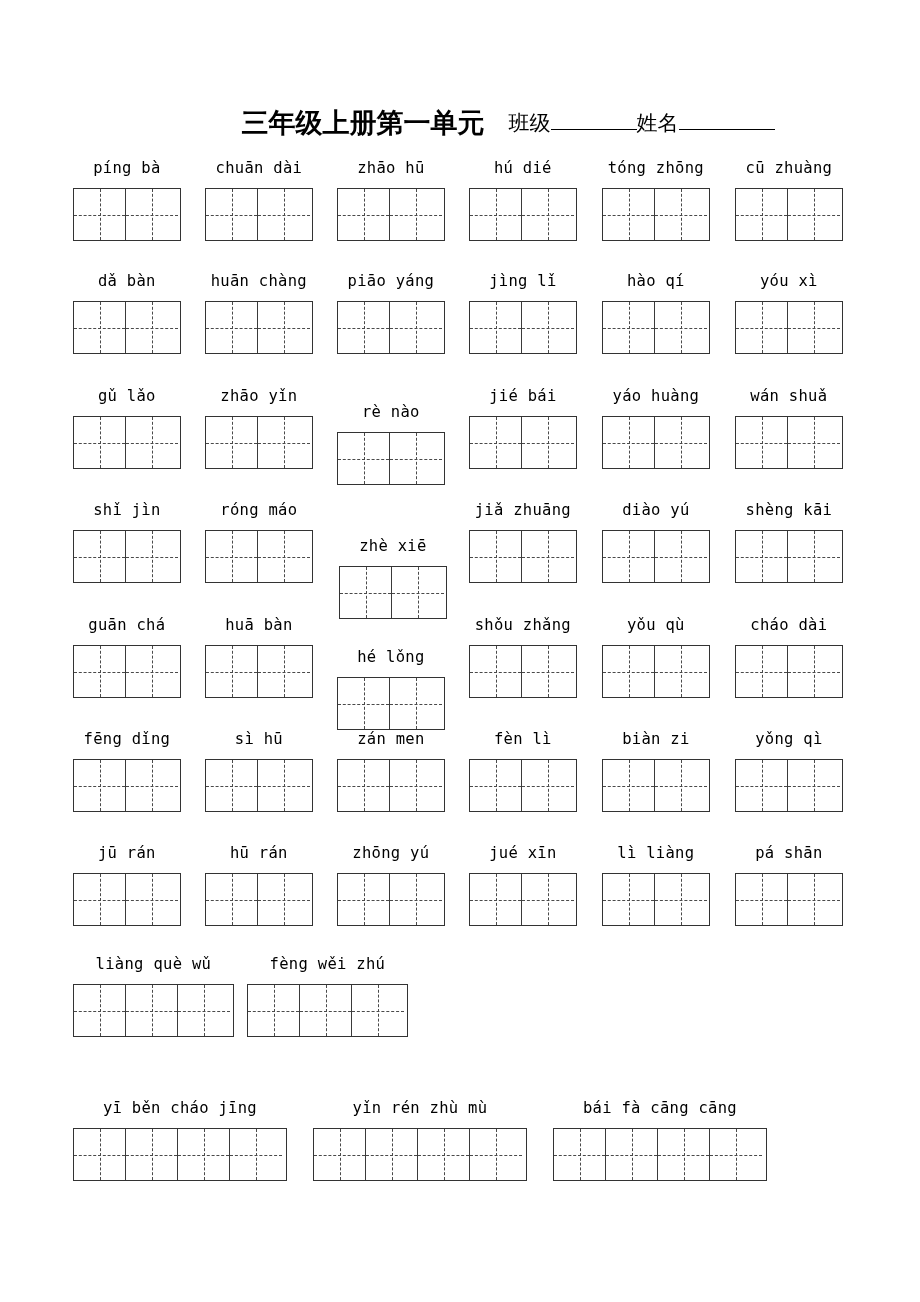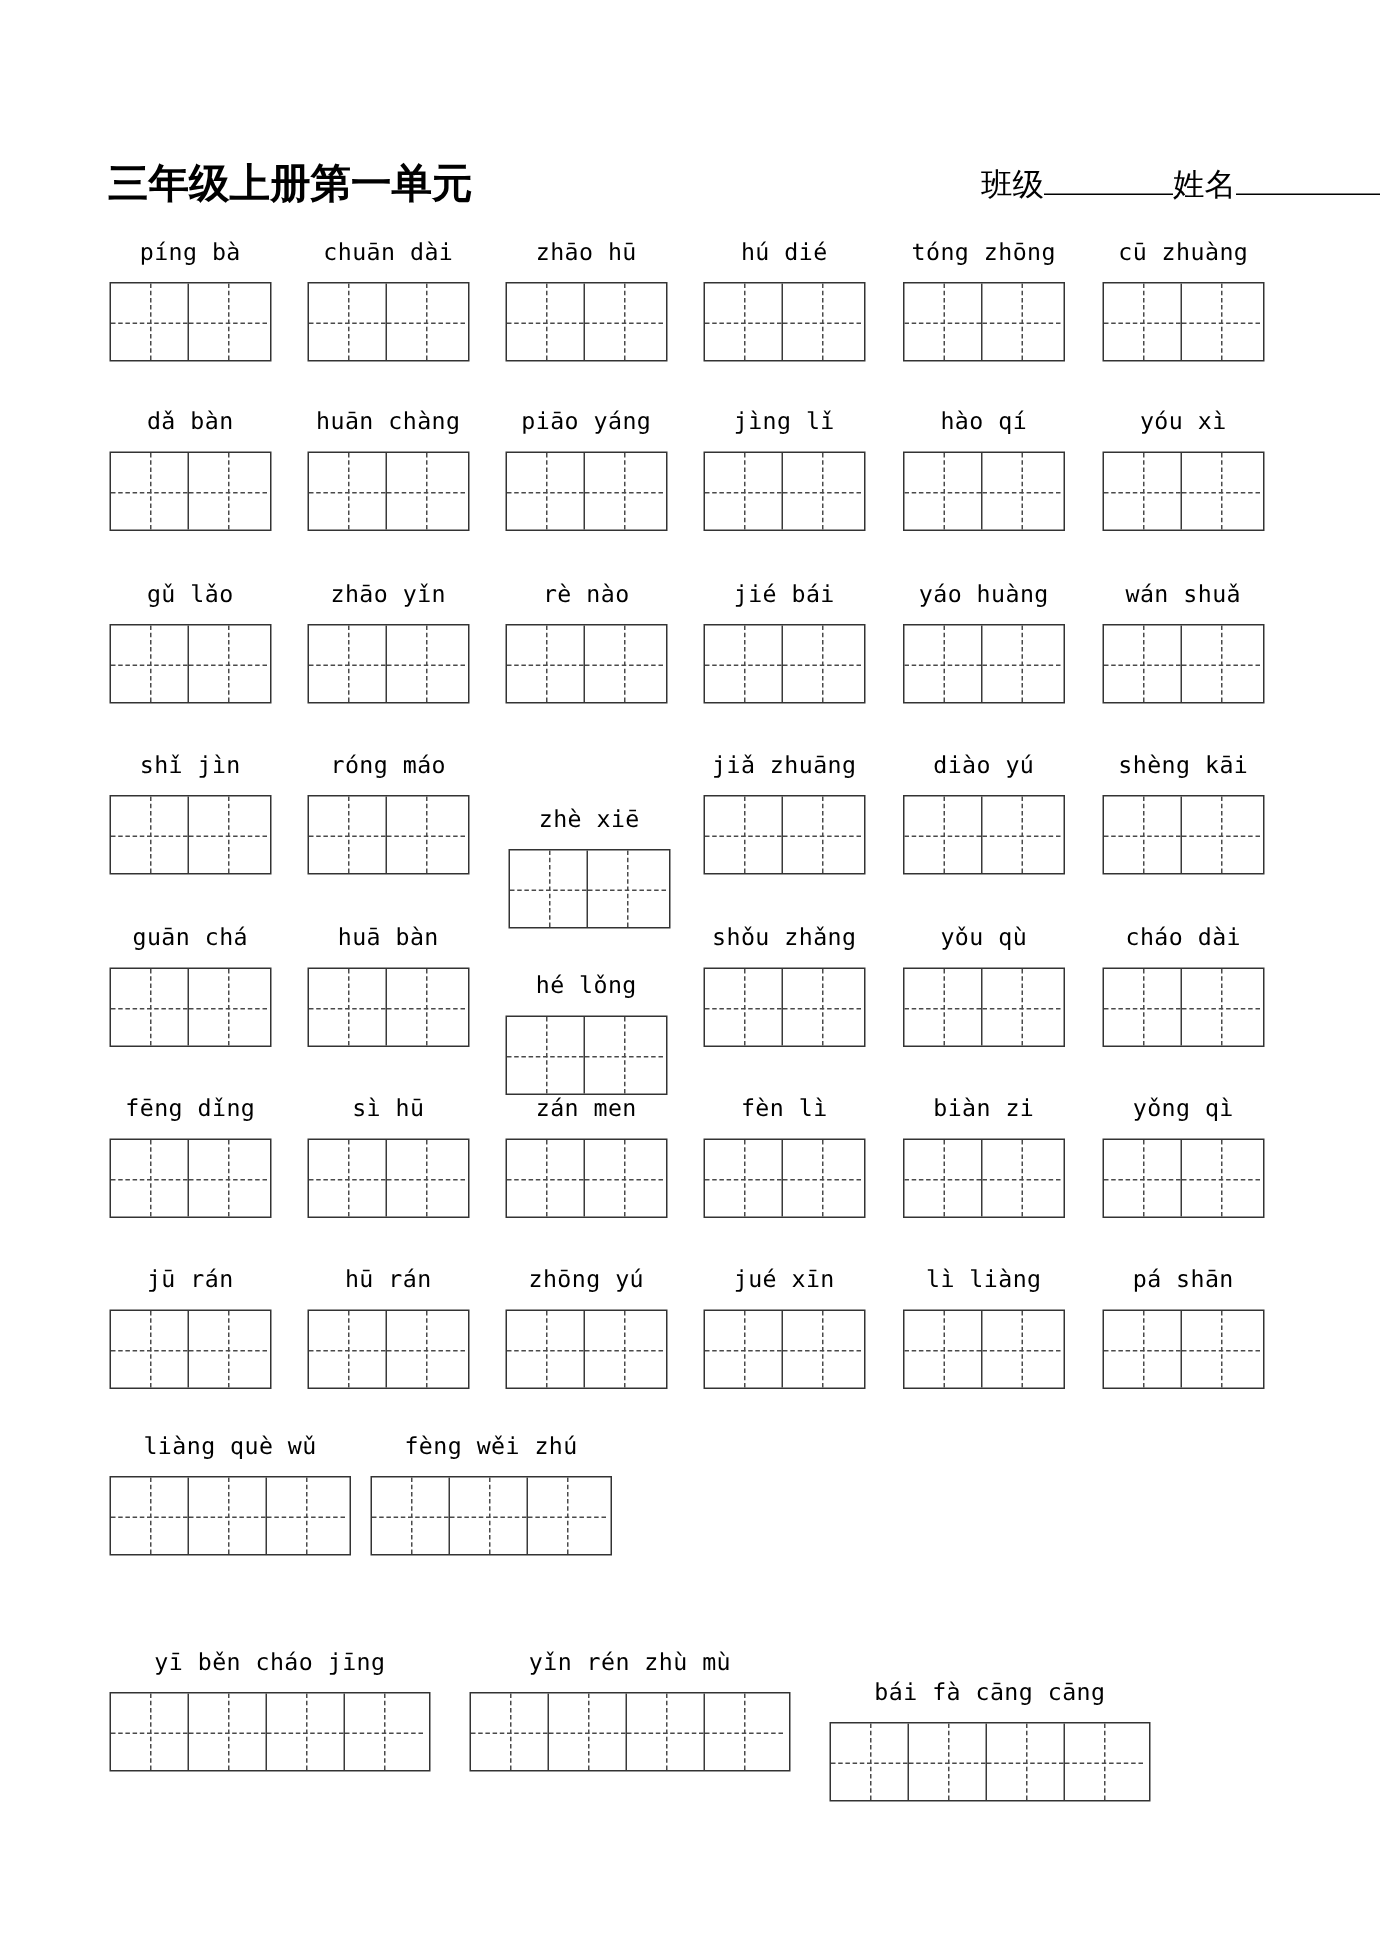--- a/index.html
+++ b/index.html
@@ -27,22 +27,22 @@
 
   
   .header {
     position: absolute;
     left: 0;
     top: 100px;
     width: 920px;
     height: 44px;
     display: flex;
     align-items: center;
-    justify-content: space-between;
-    padding-left: 72px;
+    justify-content: center;
+    padding-left: 96px;
     box-sizing: border-box;
   }
   .title-main {
     font-family: "DejaVu Serif", "Liberation Serif", serif;
     font-size: 27px;
     font-weight: bold;
     letter-spacing: 0px;
     white-space: nowrap;
     line-height: 1;
   }
@@ -315,21 +315,21 @@
             <div class="cell">
               <span class="v"></span>
               <span class="h"></span>
             </div>
             <div class="cell">
               <span class="v"></span>
               <span class="h"></span>
             </div>
           </div>
         </div>
-        <div class="slot" style="left: 337px; width: 107.7px;">
+        <div class="slot" style="left: 337px; width: 107.7px; margin-top: 16px;">
           <div class="pinyin">rè nào</div>
           <div class="grid">
             <div class="cell">
               <span class="v"></span>
               <span class="h"></span>
             </div>
             <div class="cell">
               <span class="v"></span>
               <span class="h"></span>
             </div>
@@ -767,21 +767,21 @@
             <div class="cell">
               <span class="v"></span>
               <span class="h"></span>
             </div>
             <div class="cell">
               <span class="v"></span>
               <span class="h"></span>
             </div>
           </div>
         </div>
-        <div class="slot" style="left: 553px; width: 213.9px; margin-top: 20px;">
+        <div class="slot" style="left: 553px; width: 213.9px;">
           <div class="pinyin">bái fà cāng cāng</div>
           <div class="grid">
             <div class="cell">
               <span class="v"></span>
               <span class="h"></span>
             </div>
             <div class="cell">
               <span class="v"></span>
               <span class="h"></span>
             </div>

